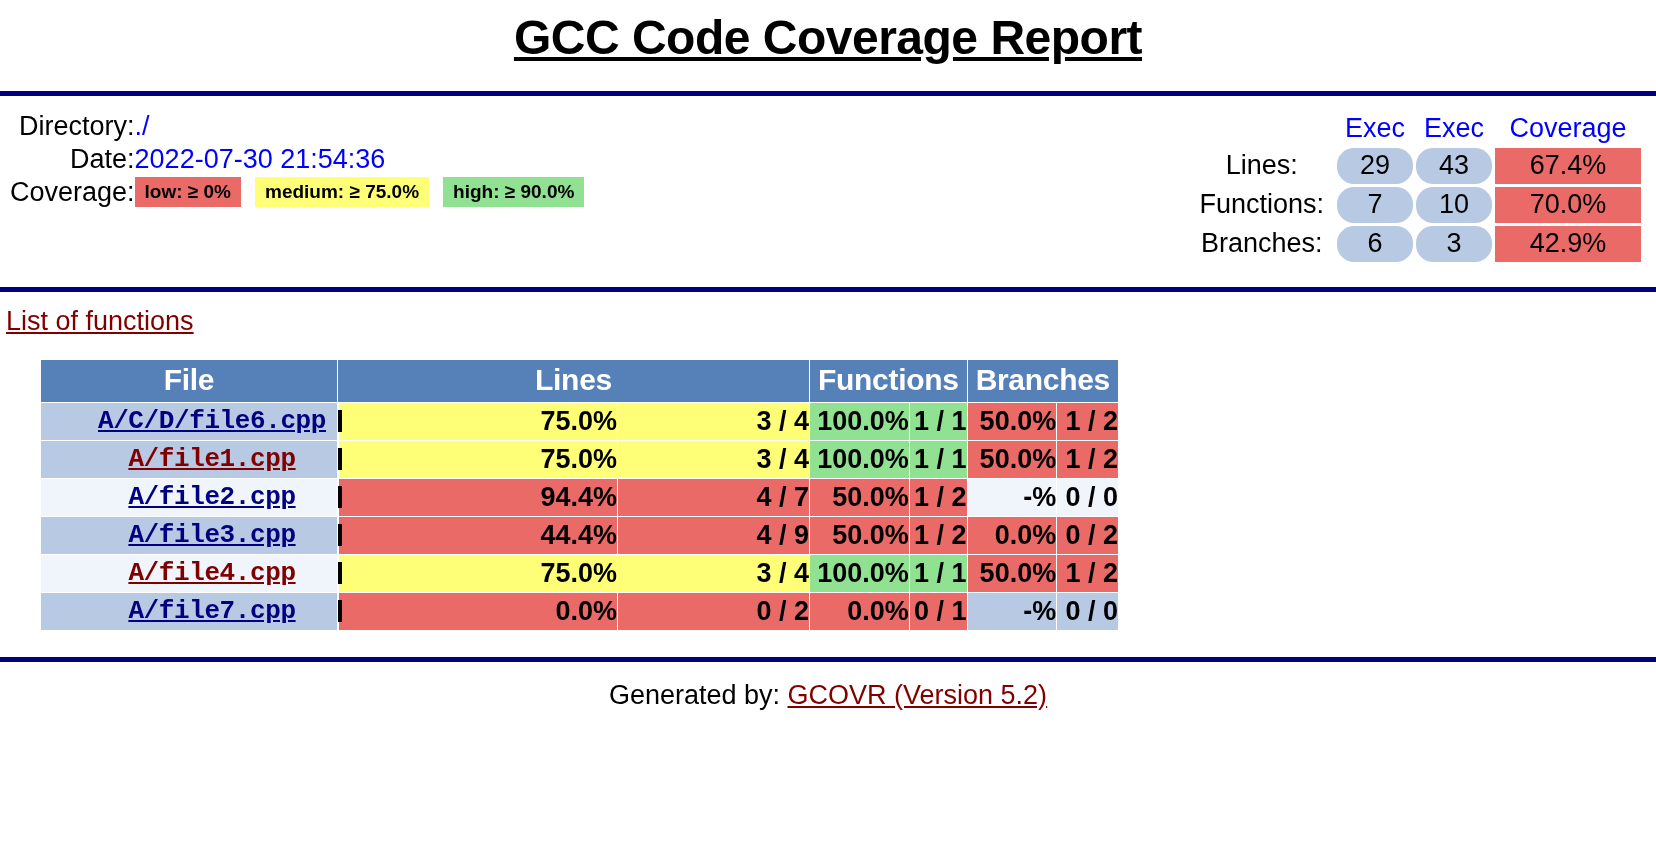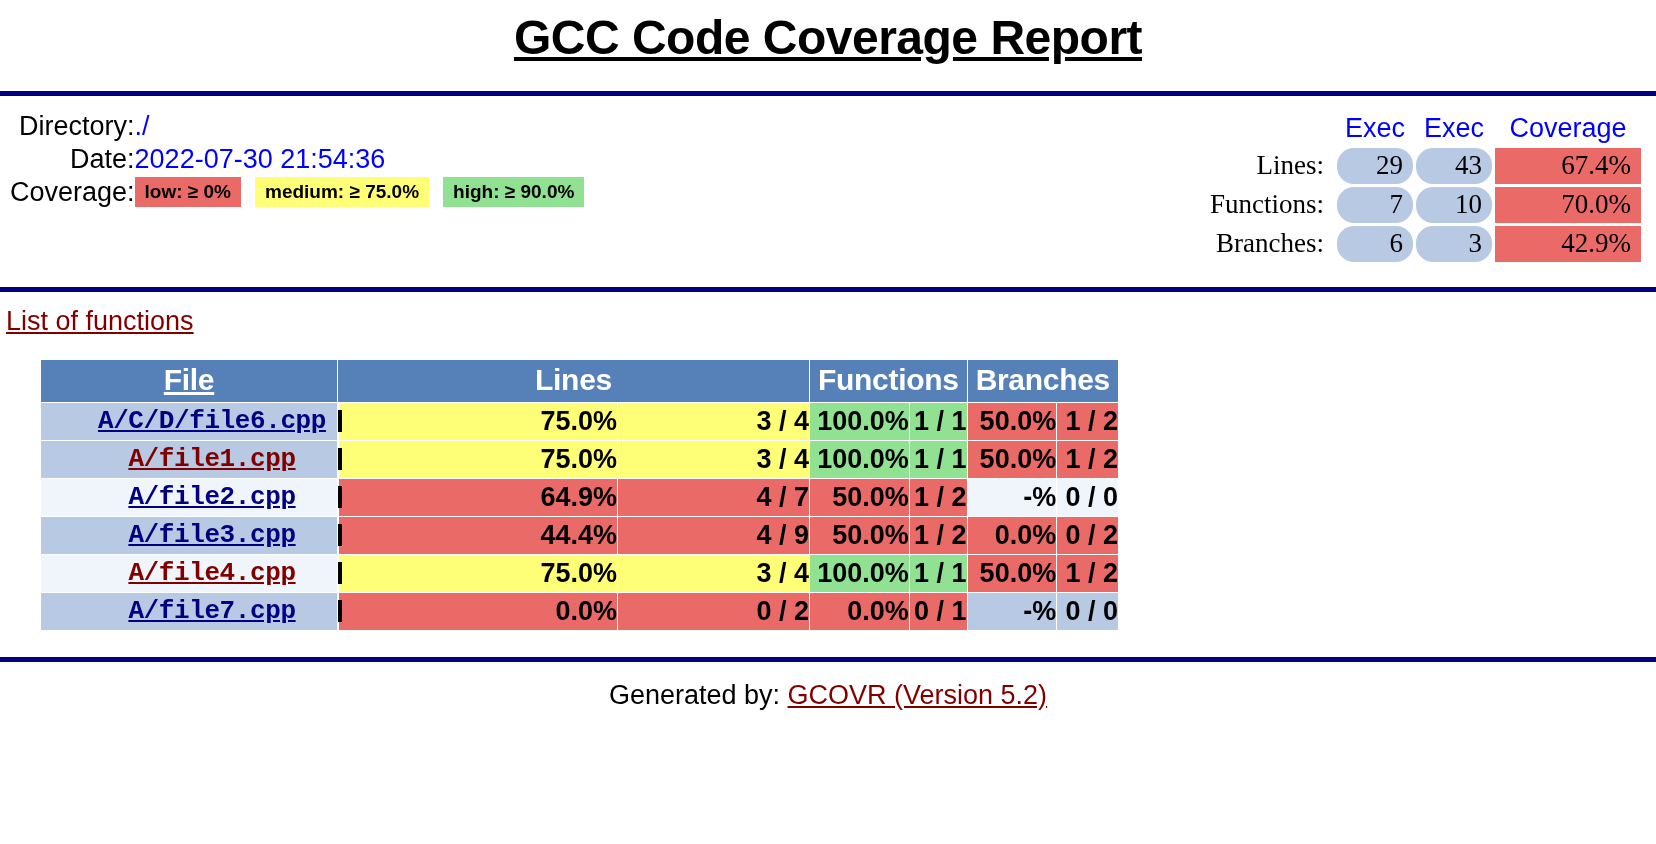--- a/index.html
+++ b/index.html
@@ -85,24 +85,23 @@
     margin-right: 2px;
   }
   table.stats th {
     color: #0000ff;
     font-weight: normal;
     text-align: center;
     padding: 0 6px 1px 6px;
   }
   table.stats th.blank { width: 1px; }
   table.stats td {
-    text-align: right;
+    text-align: center;
     padding: 2px 10px 3px 10px;
     white-space: nowrap;
-    font-family: Liberation Serif, serif;
   }
   td.stat-name {
     background: transparent;
     text-align: right;
     padding-right: 8px;
   }
   td.stat-num {
     background: #b8c9e3;
     min-width: 56px;
     border-radius: 17px;
@@ -136,21 +135,21 @@
   table.coverage th {
     background: #5580b8;
     color: #ffffff;
     font-family: "Liberation Sans", sans-serif;
     font-size: 30px;
     font-weight: bold;
     text-align: center;
     padding: 3px 8px 5px 8px;
     letter-spacing: -0.3px;
   }
-  th.col-file      { width: 280px; text-decoration: underline; }
+  th.col-file      { width: 280px; }
   th.col-linesbar  { width: 455px; }
   th.col-funcpct   { width: 125px; }
   th.col-branpct   { width: 110px; }
 
   table.coverage td {
     padding: 0;
     height: 37px;
     vertical-align: middle;
   }
 
@@ -330,21 +329,21 @@
             <td class="cell-num lvl-low">50.0%</td>
             <td class="cell-num lvl-low">1 / 2</td>
           </tr>
           <tr class="stripe-c">
             <td class="cell-file"><a href="#">A/file2.cpp</a></td>
             <td class="cell-bar">
               <div class="bar-track">
                 <div class="bar-fill lvl-low" style="width: 57.1%;"></div>
               </div>
             </td>
-            <td class="cell-num lvl-low">64.9%</td>
+            <td class="cell-num lvl-low">94.4%</td>
             <td class="cell-num lvl-low">4 / 7</td>
             <td class="cell-num lvl-low">50.0%</td>
             <td class="cell-num lvl-low">1 / 2</td>
             <td class="cell-num lvl-none">-%</td>
             <td class="cell-num lvl-none">0 / 0</td>
           </tr>
           <tr class="stripe-a">
             <td class="cell-file"><a href="#">A/file3.cpp</a></td>
             <td class="cell-bar">
               <div class="bar-track">

